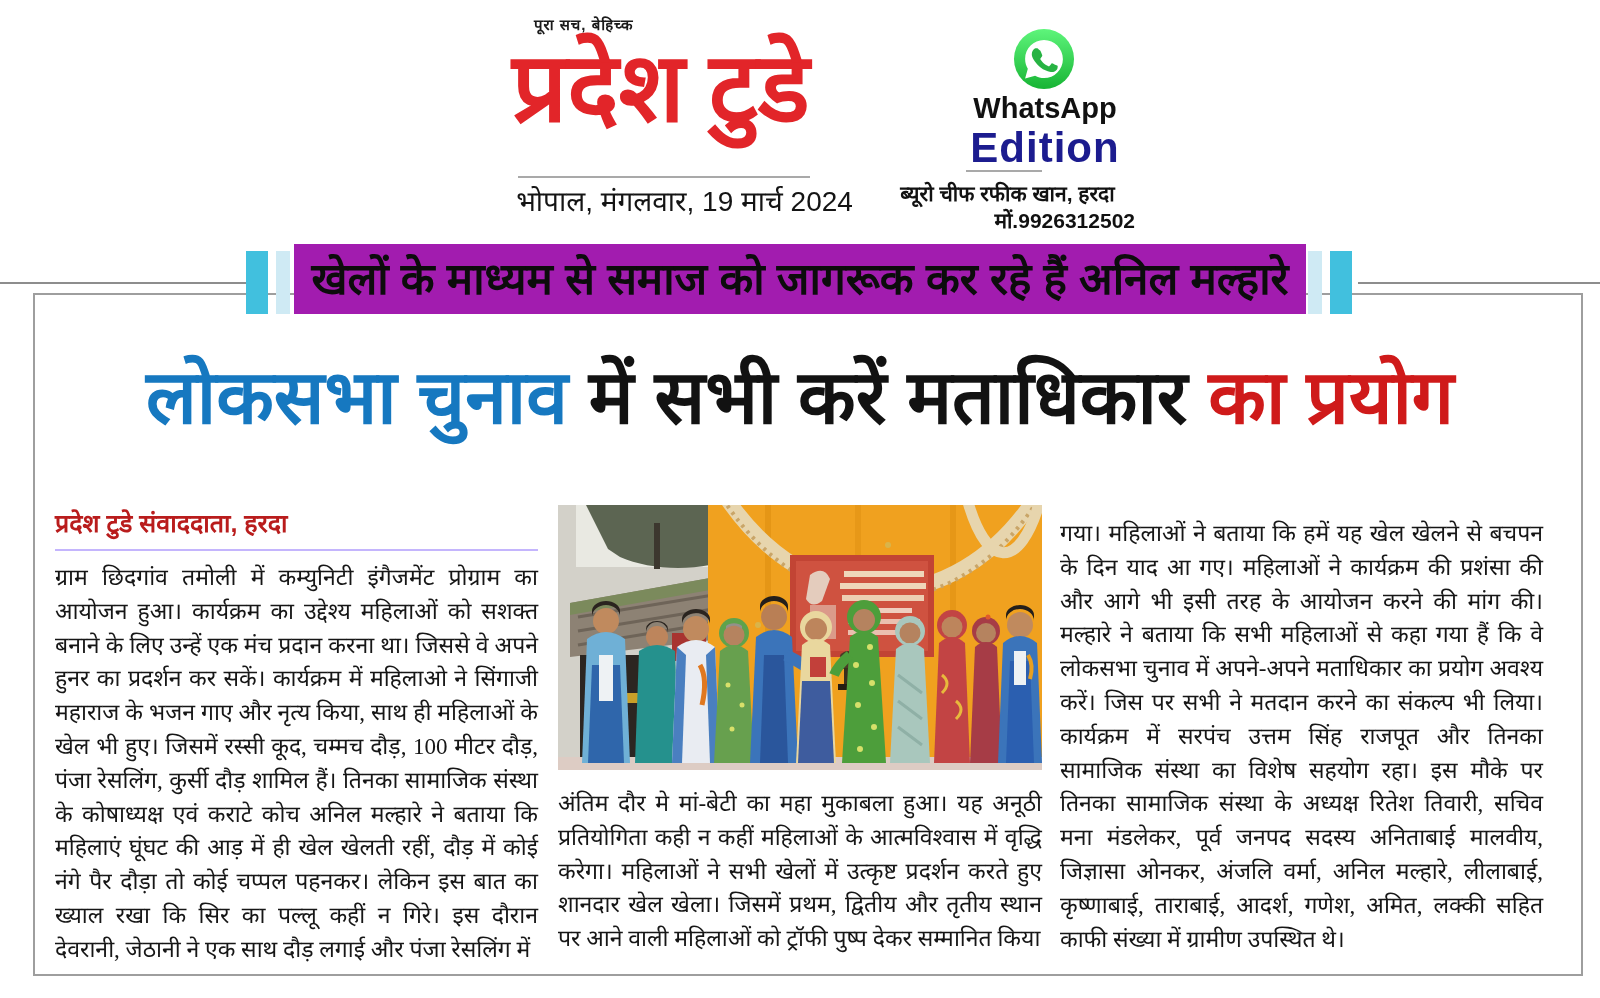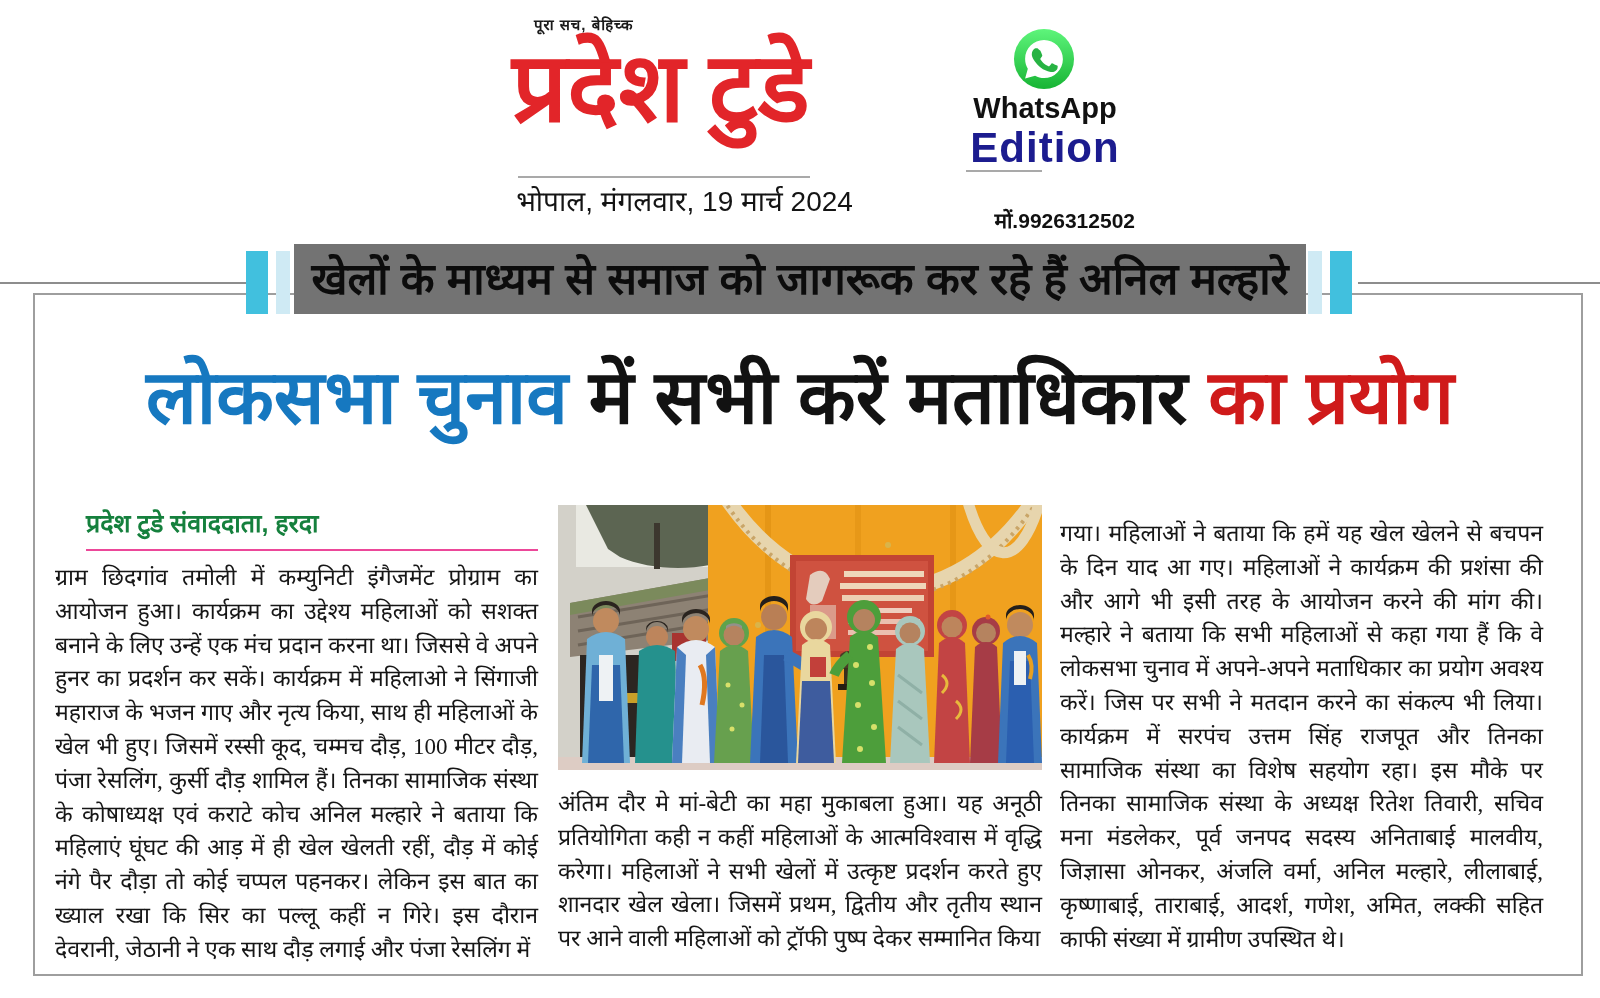--- a/index.html
+++ b/index.html
@@ -33,41 +33,41 @@
 
   
   .kicker-line { height:2px; background:#8d8d8d; top:282px; }
   .kicker-line.kl-left  { left:0;  width:250px; }
   .kicker-line.kl-right { left:1358px; width:242px; }
   .accent-bar { top:251px; height:63px; }
   .accent-bar.cyan  { width:22px; background:#41c0de; }
   .accent-bar.light { width:14px; background:#cfeaf4; }
   .ab1 { left:246px; } .ab2 { left:276px; } .ab3 { left:1308px; } .ab4 { left:1330px; }
   .kicker {
-    left:294px; top:244px; width:1012px; text-align:center; background:#737373;
+    left:294px; top:244px; width:1012px; text-align:center; background:#a21caf;
     font-size:44px; line-height:70px; font-weight:bold; color:#0c0c0c;
   }
 
   
   .headline {
     left:42px; top:331px; width:1516px; text-align:center;
     font-size:75px; line-height:132px; font-weight:bold; white-space:nowrap;
   }
   .h-blue  { color:#1678c0; }
   .h-black { color:#121212; }
   .h-red   { color:#cf1a1a; }
 
   
   .col { top:505px; }
   .col-left  { left:55px;  width:483px; }
   .col-mid   { left:558px; width:484px; }
   .col-right { left:1060px; width:483px; padding-top:12px; }
   .byline {
-    font-size:25px; font-weight:bold; color:#15803d;
-    padding-bottom:10px; border-bottom:2px solid #ec4899; margin-bottom:10px;margin-left:31px;
+    font-size:25px; font-weight:bold; color:#b91c1c;
+    padding-bottom:10px; border-bottom:2px solid #c4b5fd; margin-bottom:10px;
   }
   .body-text {
     font-size:23px; line-height:33.8px; color:#161616; text-align:justify;
     font-family:"Liberation Serif", serif;
   }
   .photo-wrap { width:484px; height:265px; overflow:hidden; background:#e0e0dc; }
   .photo-wrap svg { display:block; }
   .caption { margin-top:17px; }
 </style>
 </head>
@@ -92,20 +92,21 @@
         <path fill="#27b343" d="M26.3 21.9c-.5-1.1-1-1.1-1.5-1.1h-1.3c-.4 0-1.2.2-1.8.9-.6.7-2.3 2.2-2.3 5.4s2.4 6.3 2.7 6.7c.3.4 4.6 7.3 11.3 9.9 5.6 2.2 6.7 1.8 7.9 1.7 1.2-.1 3.9-1.6 4.4-3.1.5-1.5.5-2.8.4-3.1-.2-.3-.6-.4-1.2-.7-.6-.3-3.5-1.7-4-1.9-.5-.2-.9-.3-1.3.3-.4.6-1.5 1.9-1.9 2.3-.3.4-.7.5-1.3.2-.6-.3-2.5-.9-4.8-3-1.8-1.6-3-3.5-3.3-4.1-.3-.6 0-.9.3-1.2.3-.3.6-.7.9-1.1.3-.4.4-.6.6-1 .2-.4.1-.8 0-1.1-.2-.3-1.3-3.2-1.8-4.3z"></path>
       </svg>
     </div>
     <div class="wa-label">WhatsApp</div>
     <div class="wa-edition">Edition</div>
   </div>
 
   <div class="abs rule rule-masthead"></div>
   <div class="abs dateline">भोपाल, मंगलवार, 19 मार्च 2024</div>
   <div class="abs rule rule-bureau"></div>
+  <div class="abs bureau">ब्यूरो चीफ रफीक खान, हरदा</div>
   <div class="abs phone">मों.9926312502</div>
 
   <div class="abs article-box"></div>
 
   <div class="abs kicker-line kl-left"></div>
   <div class="abs kicker-line kl-right"></div>
   <div class="abs accent-bar cyan ab1"></div>
   <div class="abs accent-bar light ab2"></div>
   <div class="abs accent-bar light ab3"></div>
   <div class="abs accent-bar cyan ab4"></div>

